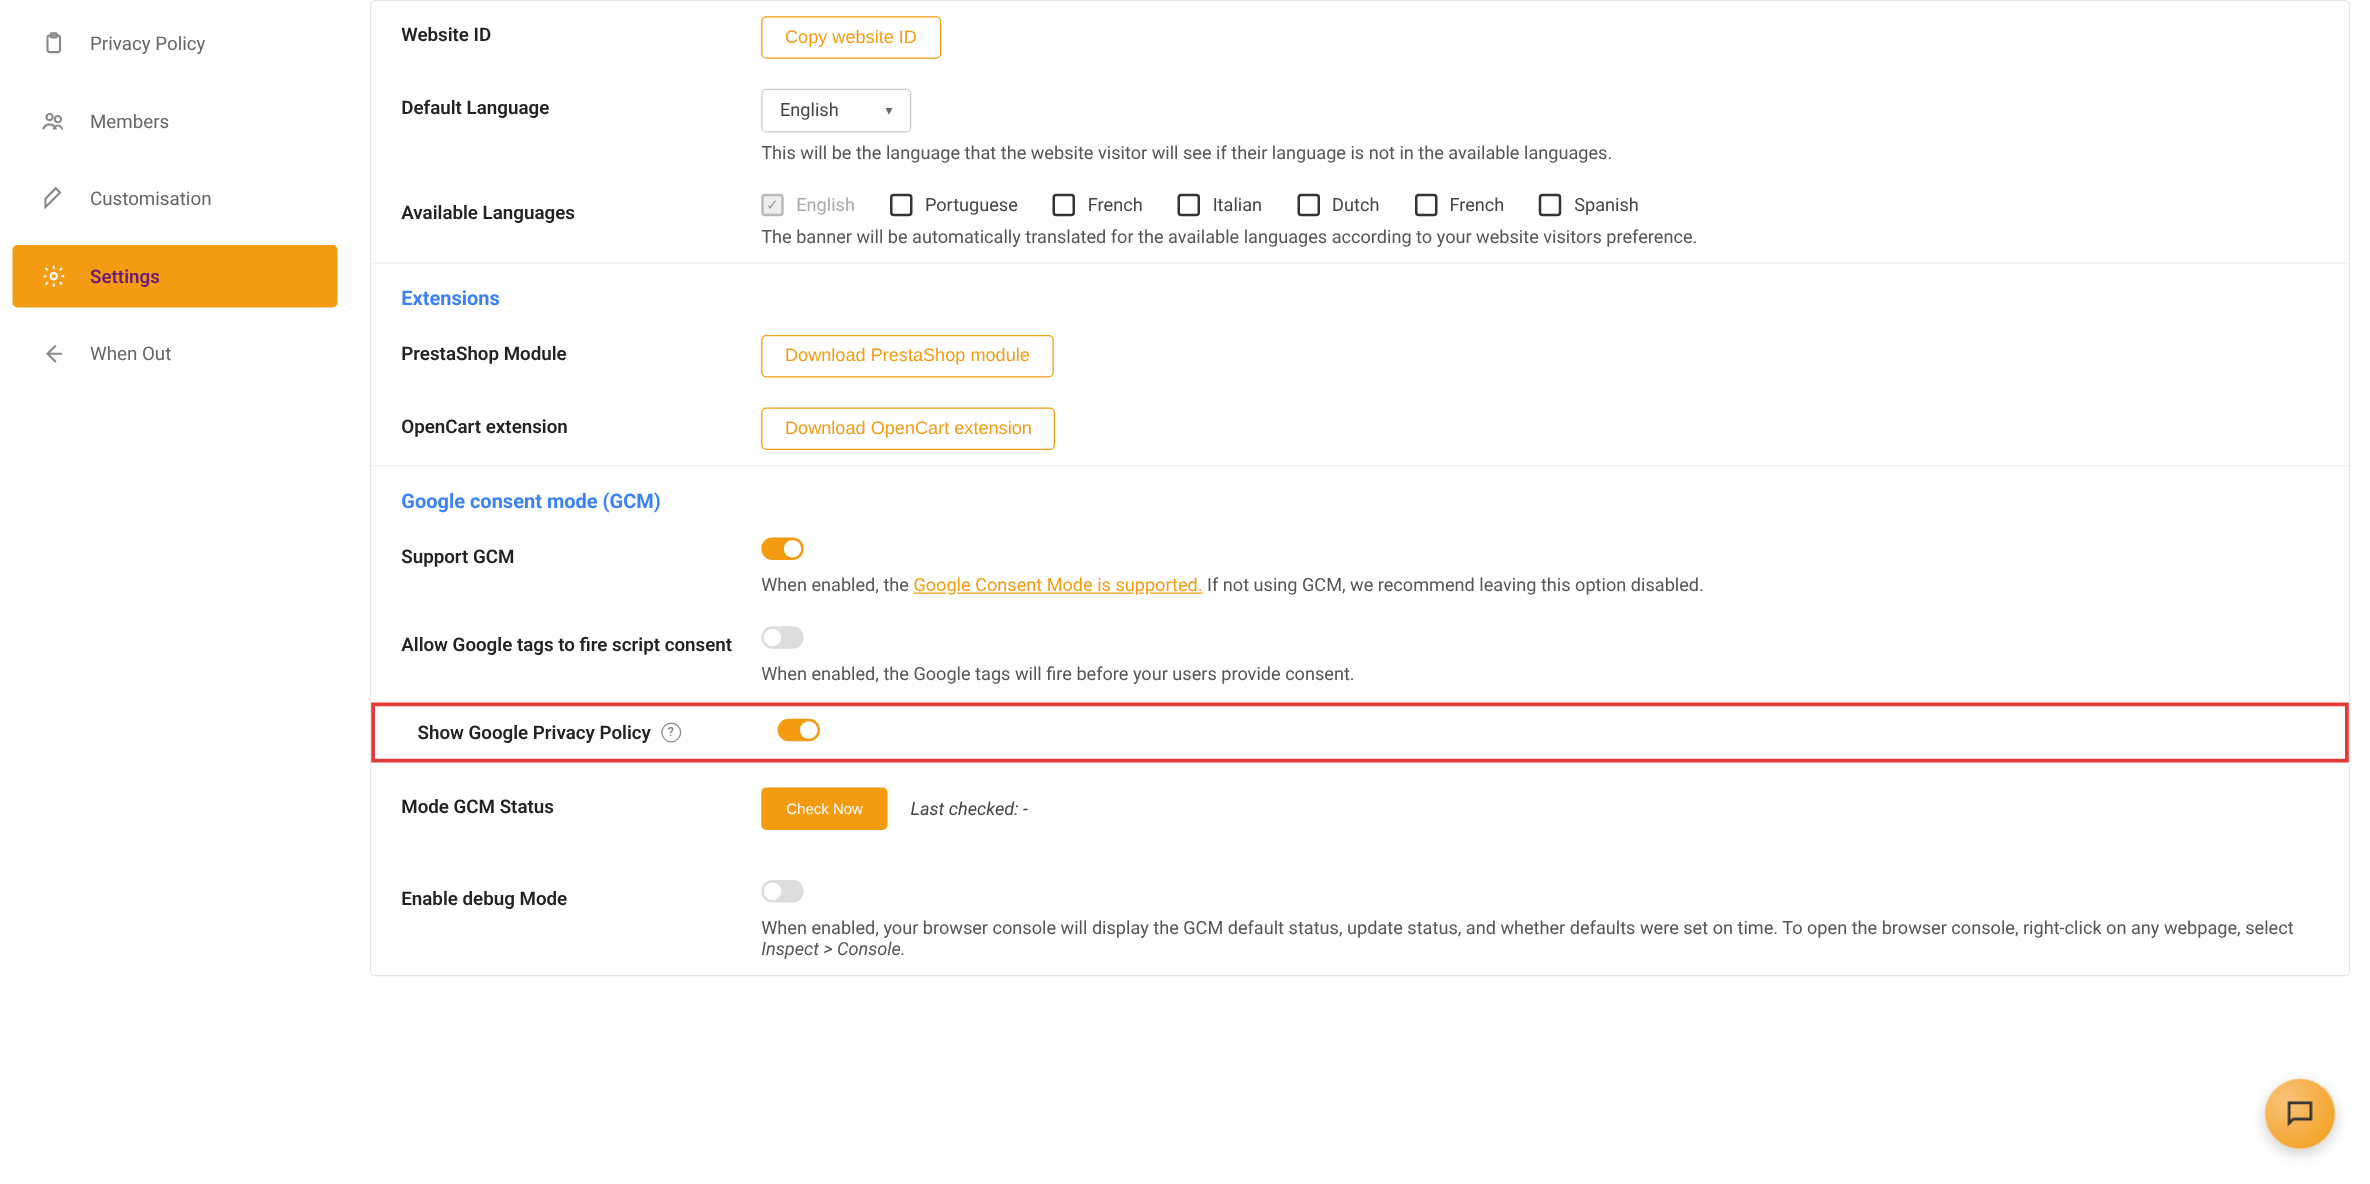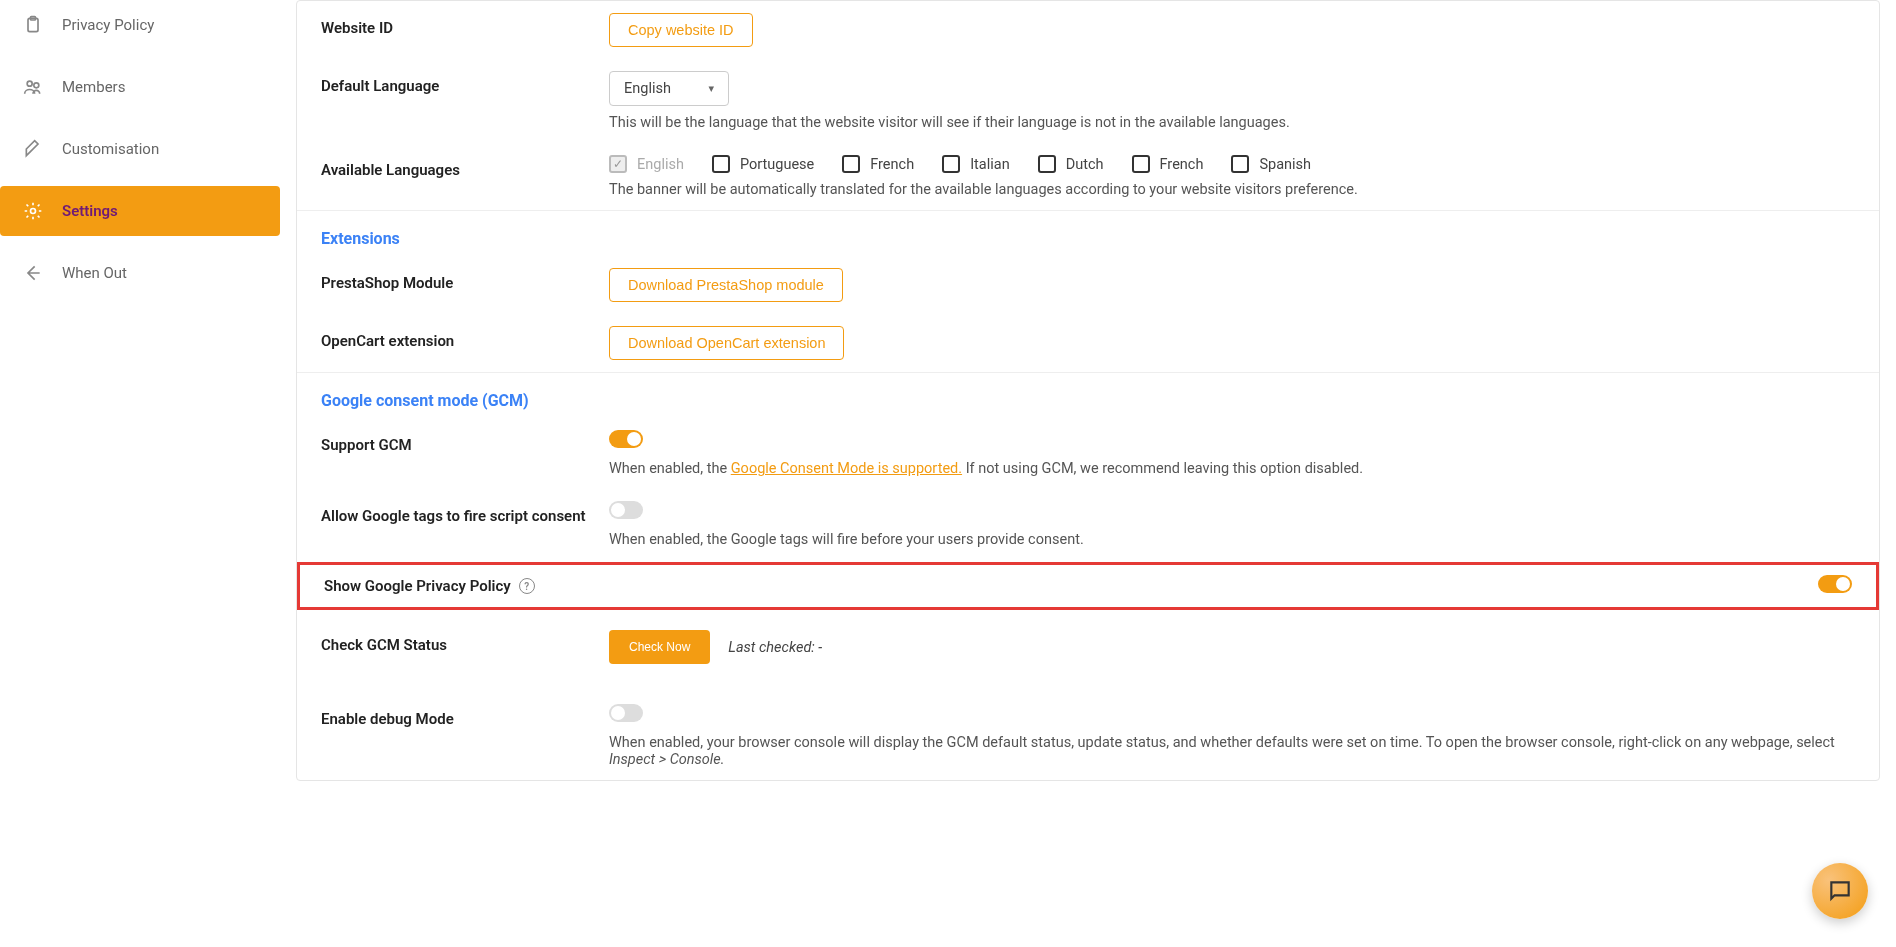--- a/index.html
+++ b/index.html
@@ -5,20 +5,21 @@
 * { box-sizing: border-box; margin: 0; padding: 0; }
 body {
   font-family: -apple-system, BlinkMacSystemFont, 'Segoe UI', Roboto, Arial, sans-serif;
   background: #fff;
   color: #333;
   font-size: 14px;
 }
 .layout { display: flex; width: 1896px; min-height: 947px; }
 .sidebar {
   width: 280px;
+  padding: 10px;
   flex-shrink: 0;
 }
 .sidebar-item {
   display: flex;
   align-items: center;
   padding: 14px 22px;
   margin-bottom: 12px;
   border-radius: 4px;
   cursor: pointer;
   color: #666;
@@ -150,23 +151,22 @@
   width: 14px; height: 14px;
   border-radius: 50%;
   background: #fff;
   top: 2px;
 }
 .toggle.on::after { right: 2px; }
 .toggle.off::after { left: 2px; }
 .link { color: #f39c12; text-decoration: underline; cursor: pointer; }
 .highlight-box {
   border: 3px solid #e53935;
-  padding: 10px 24px;
+  padding: 10px 34px;
   margin: 2px 0;
-  text-align: right;
 }
 .info-icon {
   display: inline-flex;
   width: 16px; height: 16px;
   border: 1.5px solid #888;
   border-radius: 50%;
   align-items: center; justify-content: center;
   font-size: 10px; color: #888;
 }
 .italic { font-style: italic; }
@@ -337,21 +337,21 @@
             <span>Show Google Privacy Policy</span>
             <span class="info-icon">?</span>
           </div>
           <div class="row-content">
             <span class="toggle on"></span>
           </div>
         </div>
       </div>
 
       <div class="row" style="padding-top:18px">
-        <div class="row-label">Check GCM Status</div>
+        <div class="row-label">Mode GCM Status</div>
         <div class="row-content" style="display:flex;align-items:center;gap:18px">
           <button class="btn-solid">Check Now</button>
           <span class="italic">
             <span>Last checked:</span>
             <span>-</span>
           </span>
         </div>
       </div>
 
       <div class="row" style="padding-top:28px">

